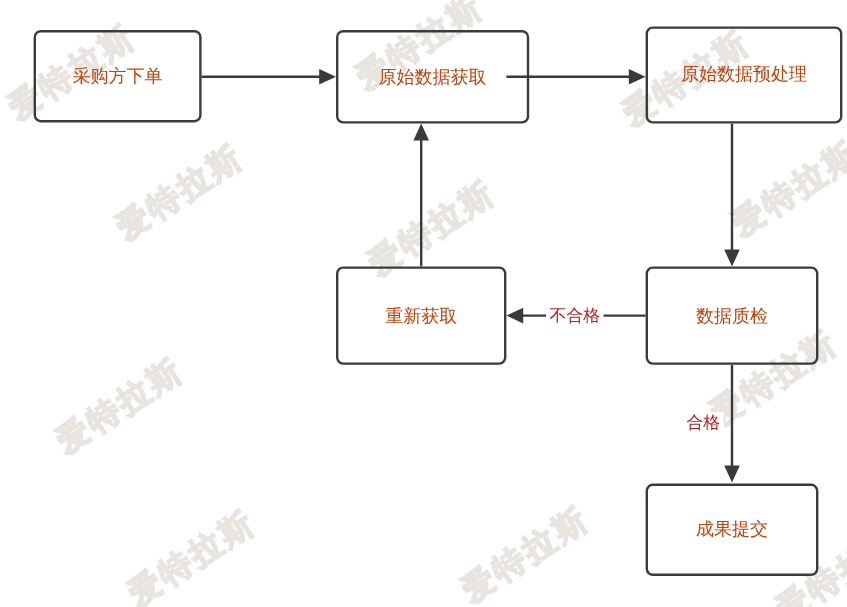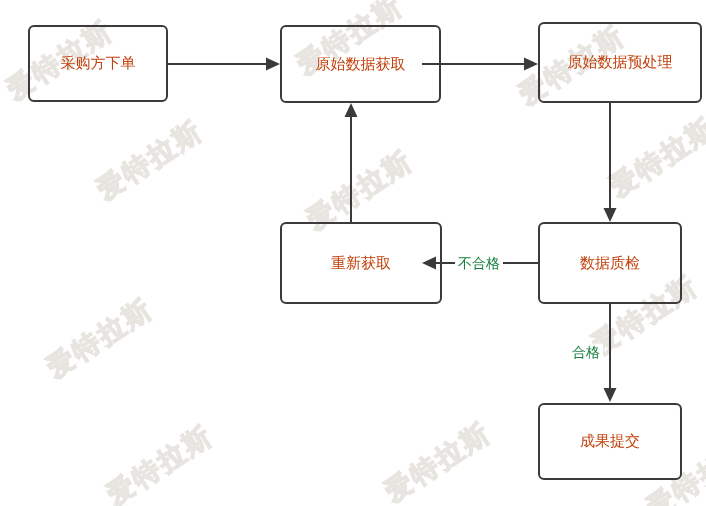--- a/index.html
+++ b/index.html
@@ -50,21 +50,21 @@
   .edges line { stroke: #3a3a3a; stroke-width: 2; }
   .edges polygon { fill: #3a3a3a; }
   
   .edge-label {
     position: absolute;
     z-index: 3;
     transform: translate(-50%, -50%);
     background: #ffffff;
     padding: 0 3px;
     font-size: 14px;
-    color: #15803d;
+    color: #b91c1c;
     white-space: nowrap;
     line-height: 1.2;
   }
 </style>
 </head>
 <body>
 
 <div class="canvas">
 
   <div class="wm" style="left:60px;  top:60px;">爱特拉斯</div>
@@ -117,21 +117,21 @@
   </div>
 
   <div class="node" style="left:280px; top:25px;  width:161px; height:78px;">
     <span>原始数据获取</span>
   </div>
 
   <div class="node" style="left:538px; top:22px;  width:164px; height:81px;">
     <span>原始数据预处理</span>
   </div>
 
-  <div class="node" style="left:280px; top:222px; width:162px; height:82px;">
+  <div class="node" style="left:280px; top:222px; width:142px; height:82px;">
     <span>重新获取</span>
   </div>
 
   <div class="node" style="left:538px; top:222px; width:144px; height:82px;">
     <span>数据质检</span>
   </div>
 
   <div class="node" style="left:538px; top:403px; width:144px; height:77px;">
     <span>成果提交</span>
   </div>

